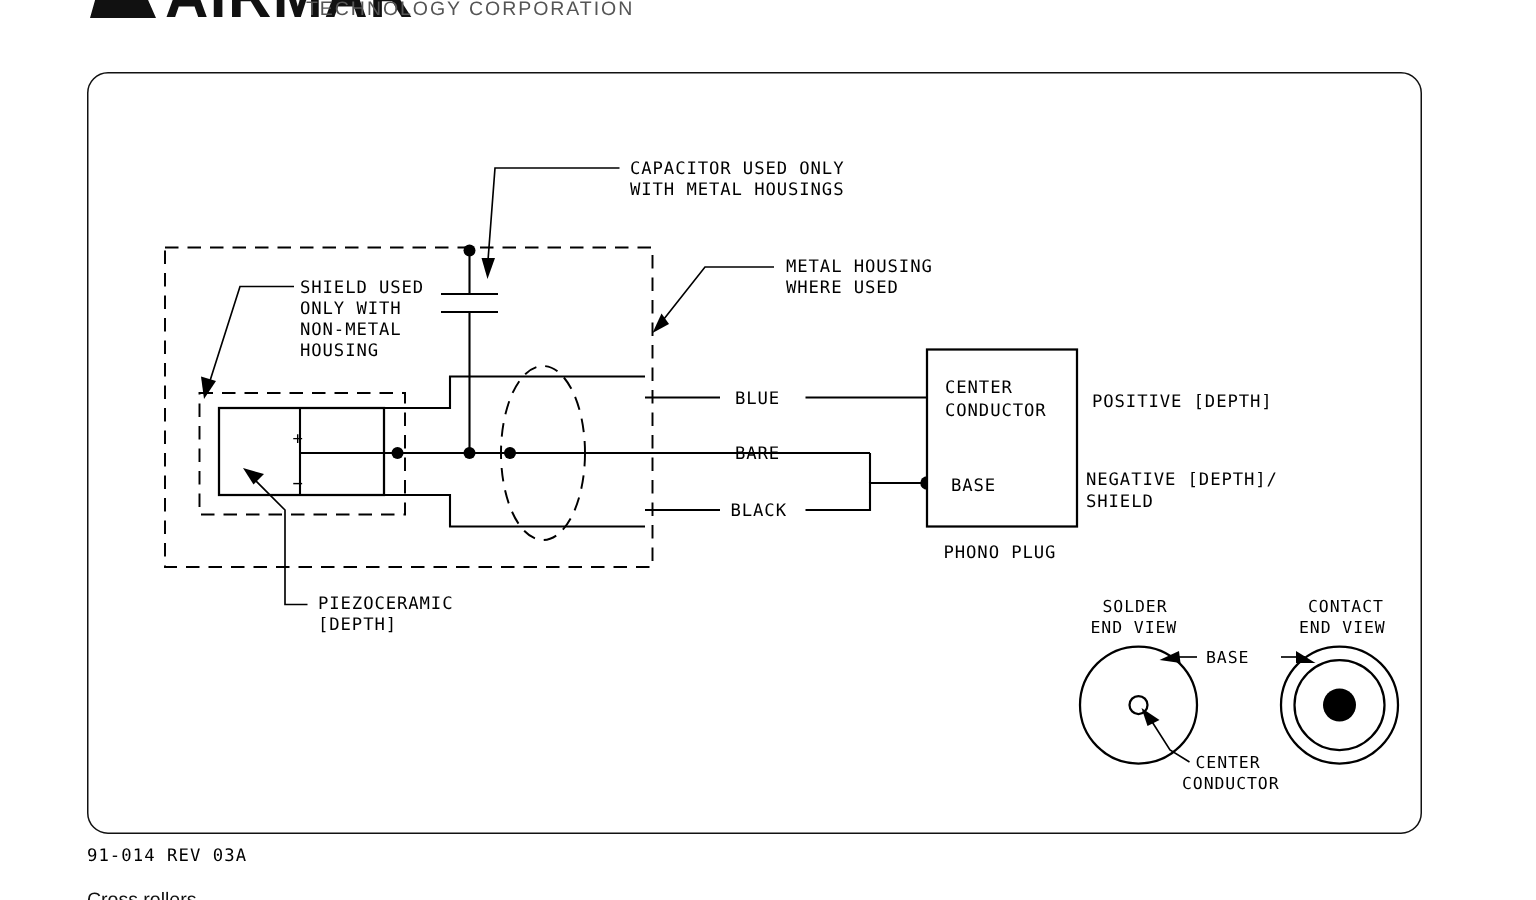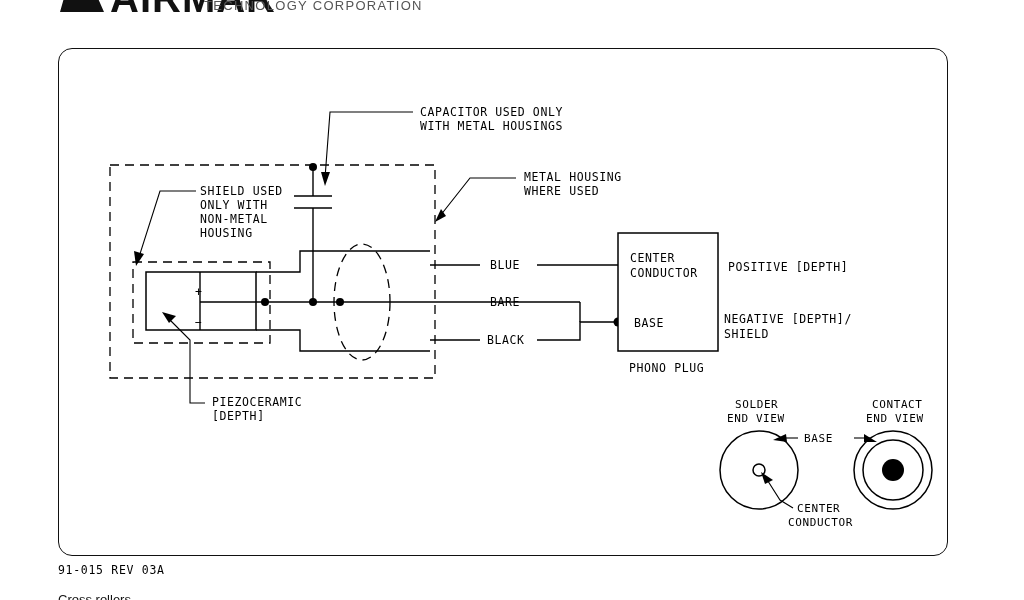--- a/index.html
+++ b/index.html
@@ -217,16 +217,16 @@
     <polygon class="dot" points="877,442 864,434 864,442"></polygon>
     <text x="804" y="442" class="small">BASE</text>
 
     <path class="ln-thin" d="M793 508 L780 500 L766 478"></path>
     <polygon class="dot" points="761,472 773,480 765,484"></polygon>
     <text x="797" y="512" class="small">CENTER</text>
     <text x="788" y="526" class="small">CONDUCTOR</text>
 
   </svg>
 
-  <div class="footer">91-015 REV 03A</div>
+  <div class="footer">91-014 REV 03A</div>
   <div class="bottom-hint">Cross rollers</div>
 
 </div>
 
 </body></html>

